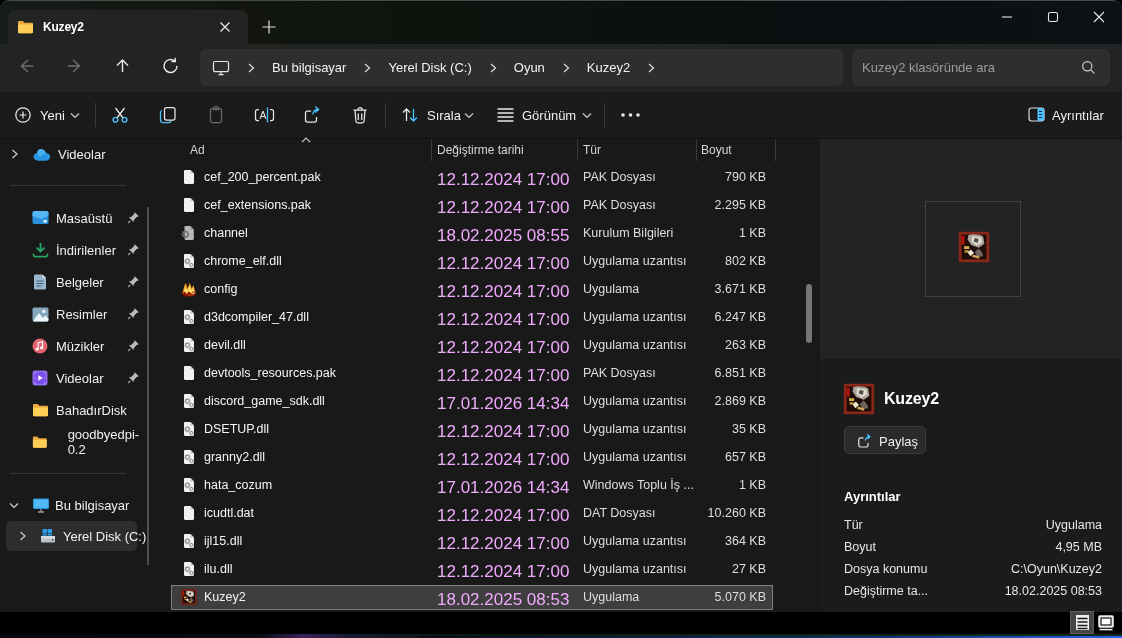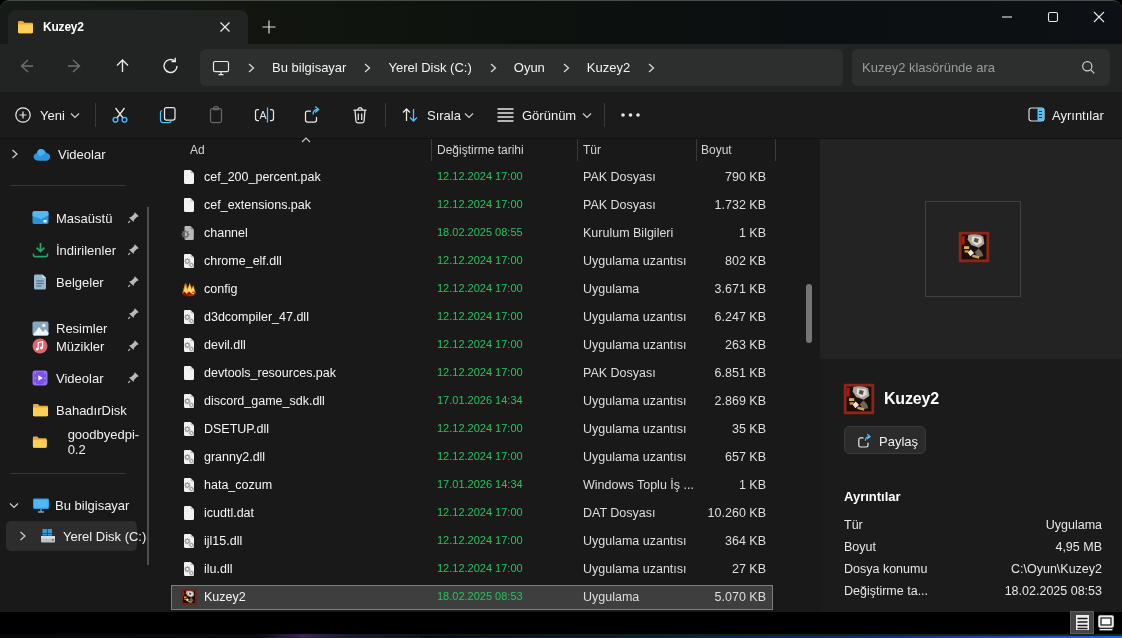--- a/index.html
+++ b/index.html
@@ -32,21 +32,21 @@
 #sidebar { left:0; top:0; width:166px; height:473px; }
 .siderow { position:absolute; left:0; width:150px; height:30px; display:flex; align-items:center; font-size:13px; color:#f0f0f0; }
 .sep-h { position:absolute; background:#373737; height:1px; }
 #detail-pane { left:820px; top:0; width:302px; height:473px; background:#232323; }
 #detail-low { left:0px; top:220px; width:302px; height:253px; background:#1b1b1b; }
 
 .hdr { position:absolute; top:4px; font-size:12px; color:#d4d4d4; }
 .vline { position:absolute; background:#3a3a3a; width:1px; }
 .frow { position:absolute; left:6px; width:600px; height:28px;text-align:right; }
 .fname { position:absolute; left:32px; top:7px; font-size:12.5px; color:#f5f5f5; white-space:nowrap; }
-.fdate { position:absolute; left:265px; top:7px; font-size:11px; color:#22c55e; white-space:nowrap; }
+.fdate { position:absolute; left:265px; top:7px; font-size:17px; color:#f0abfc; white-space:nowrap; }
 .ftype { position:absolute; left:411px; top:7px; font-size:12.5px; color:#dedede; white-space:nowrap; }
 .fsize { position:absolute; right:6px; top:7px; font-size:12.5px; color:#dedede; white-space:nowrap; }
 .ficon { position:absolute; left:9px; top:6px; width:16px; height:16px; }
 .dl { position:absolute; left:24px; width:258px; height:18px; font-size:12.5px; }
 .dl .k { position:absolute; left:0; color:#e6e6e6; }
 .dl .v { position:absolute; right:0; color:#e6e6e6; }
 
 #statusbar { left:0; top:612px; width:1122px; height:22px; background:#0f172a; border-radius:0 0 7px 7px;
   display:flex; align-items:center; font-size:11.5px; color:#e0e0e0;margin-top:46px; }
 #bottomstrip { left:0; top:634px; width:1122px; height:4px;
@@ -272,21 +272,21 @@
       <span style="margin-left:7px">İndirilenler</span>
     </div>
     <div class="siderow" style="top:128px">
       <svg style="margin-left:33px" width="14" height="16" viewBox="0 0 14 16">
           <path d="M1 2 c0-.8 .7-1.5 1.5-1.5 h7 L13 4 v10 c0 .8 -.7 1.5 -1.5 1.5 h-9 C1.7 15.5 1 14.8 1 14 Z" fill="#9ab6cc"></path>
           <path d="M9.5 .5 L13 4 H9.5 Z" fill="#c9dcea"></path>
           <path d="M3.5 7 h7 M3.5 9.5 h7 M3.5 12 h5" stroke="#3f6378" stroke-width="1"></path>
         </svg>
       <span style="margin-left:9px">Belgeler</span>
     </div>
-    <div class="siderow" style="top:174px">
+    <div class="siderow" style="top:160px">
       <svg style="margin-left:32px" width="17" height="15" viewBox="0 0 17 15">
           <rect x="0.5" y="0.5" width="16" height="14" rx="1.8" fill="#86a8bf"></rect>
           <circle cx="11.8" cy="4.4" r="1.7" fill="#f2f8fc"></circle>
           <path d="M1 14 L7 6 l4 5 2.5-2.8 L16.5 12 v1 c0 .8-.7 1.5-1.5 1.5 H2.5 C1.7 14.5 1 14 1 14 Z" fill="#eef5fa"></path>
         </svg>
       <span style="margin-left:7px">Resimler</span>
     </div>
     <div class="siderow" style="top:192px">
       <svg style="margin-left:32px" width="16" height="16" viewBox="0 0 16 16">
           <circle cx="8" cy="8" r="7.5" fill="#e1646e"></circle>
@@ -399,21 +399,21 @@
         <span class="ftype">PAK Dosyası</span>
         <span class="fsize">790 KB</span>
       </div>
     <div class="frow" style="top:52px">
         <svg class="ficon">
           <use href="#i-page"></use>
         </svg>
         <span class="fname">cef_extensions.pak</span>
         <span class="fdate">12.12.2024 17:00</span>
         <span class="ftype">PAK Dosyası</span>
-        <span class="fsize">1.732 KB</span>
+        <span class="fsize">2.295 KB</span>
       </div>
     <div class="frow" style="top:80px">
         <svg class="ficon">
           <use href="#i-setup"></use>
         </svg>
         <span class="fname">channel</span>
         <span class="fdate">18.02.2025 08:55</span>
         <span class="ftype">Kurulum Bilgileri</span>
         <span class="fsize">1 KB</span>
       </div>

